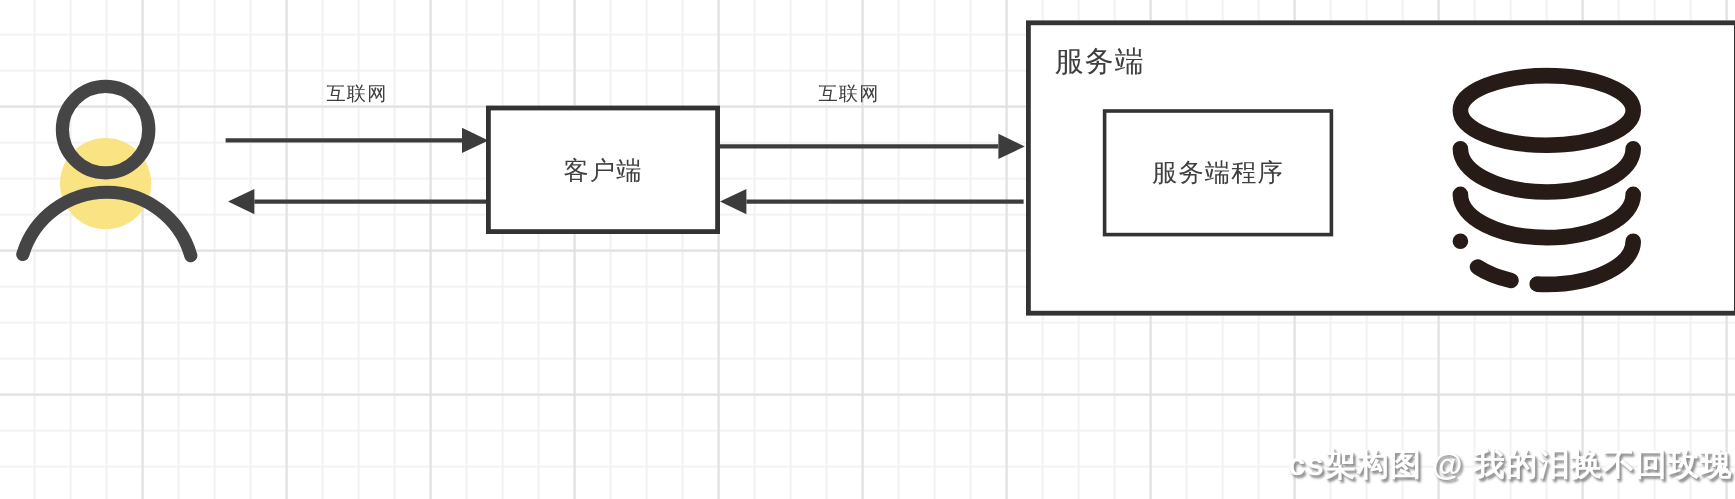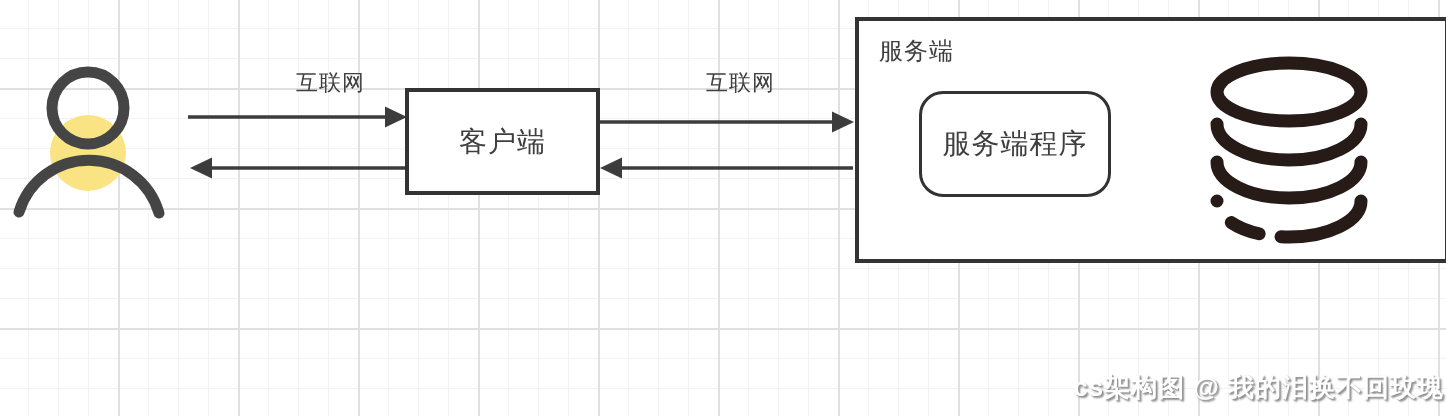--- a/index.html
+++ b/index.html
@@ -29,25 +29,25 @@
     background-position:-2px 0,0 88px,-2px 0,0 -2px;
   }
   .abs{position:absolute;}
   .node-box{
     position:absolute;background:var(--background);
     border:4px solid var(--box-border);
     display:flex;align-items:center;justify-content:center;
   }
   .client-box{left:405px;top:88px;width:195px;height:107px;}
   .server-box{left:855px;top:17px;width:594px;height:246px;display:block;font-family:Liberation Mono, monospace;}
-  .program-box{left:60px;top:70px;width:192px;height:106px;border-width:3.5px;border-radius:24px;}
-  .node-label{font-size:28px;color:var(--text);letter-spacing:1px;}
+  .program-box{left:60px;top:70px;width:192px;height:106px;border-width:3.5px;}
+  .node-label{font-size:21px;color:var(--text);letter-spacing:1px;}
   .server-title{position:absolute;left:20px;top:14px;font-size:24px;color:var(--text);letter-spacing:1px;}
   .edge-label{
-    position:absolute;text-align:right;font-size:22px;color:var(--text);letter-spacing:1px;
+    position:absolute;text-align:center;font-size:16px;color:var(--text);letter-spacing:1px;
   }
   .edge-label.e1{left:230px;top:68px;width:135px;}
   .edge-label.e2{left:640px;top:68px;width:135px;}
   .caption{
     position:absolute;left:632px;top:362px;width:200px;text-align:center;
     font-size:26px;color:#474747;letter-spacing:1px;
   }
   .watermark{
     position:absolute;right:2px;top:370px;font-size:26px;font-weight:bold;
     color:var(--watermark-fill);

